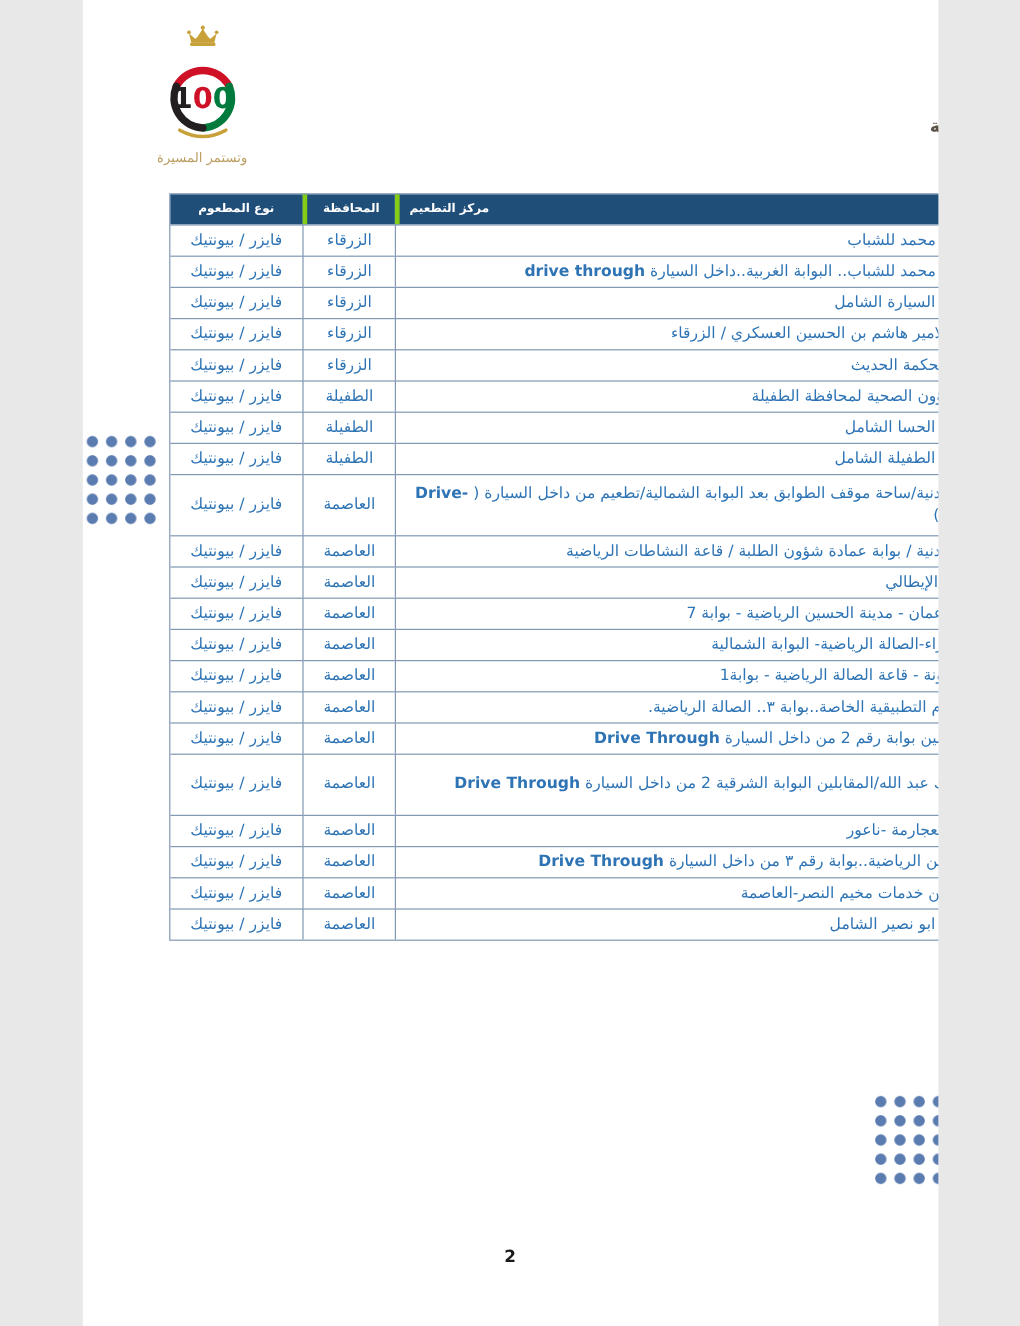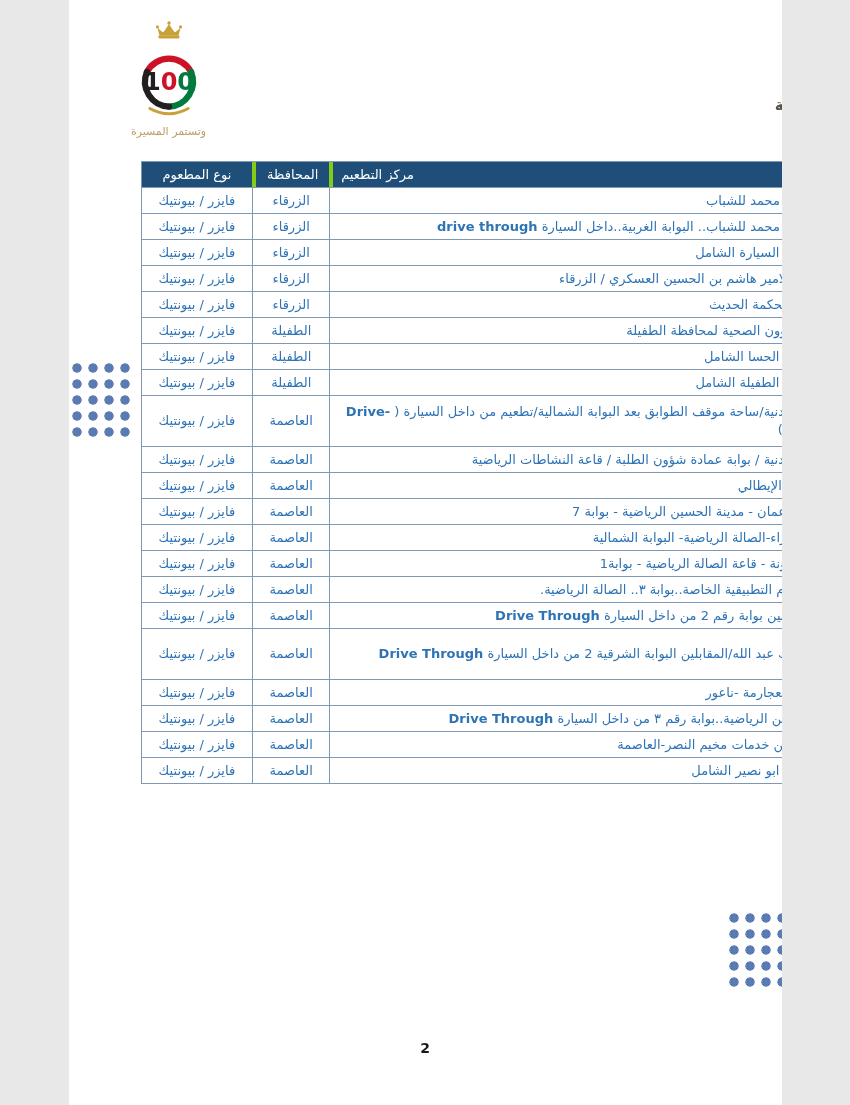--- a/index.html
+++ b/index.html
@@ -32,21 +32,21 @@
   
   .table-wrap{position:absolute; left:72px; top:161px; width:713px;}
   table.vax{
     width:713px; border-collapse:separate; border-spacing:0;
     border:1px solid var(--table_border); direction:rtl;
     font-family:"DejaVu Sans", sans-serif;
   }
   col.c-center{width:525px;} col.c-gov{width:77px;} col.c-vax{width:111px;}
   th{
     background:var(--header_bg); color:var(--header_text);
-    font-weight:normal; font-size:13px; height:23px; padding:1px 8px;
+    font-weight:bold; font-size:10px; height:23px; padding:1px 8px;
   }
   th:not(:last-child){border-left:4px solid #84cc16;}
   th.center-cell{text-align:left;}
   th.mid{text-align:center; padding:1px 2px;}
   td{
     color:var(--body_text); font-size:13px; padding:1px 7px;
     border-top:1px solid var(--table_border); vertical-align:middle;
     line-height:1.35;
   }
   td:not(:last-child){border-left:1px solid var(--table_border);}

